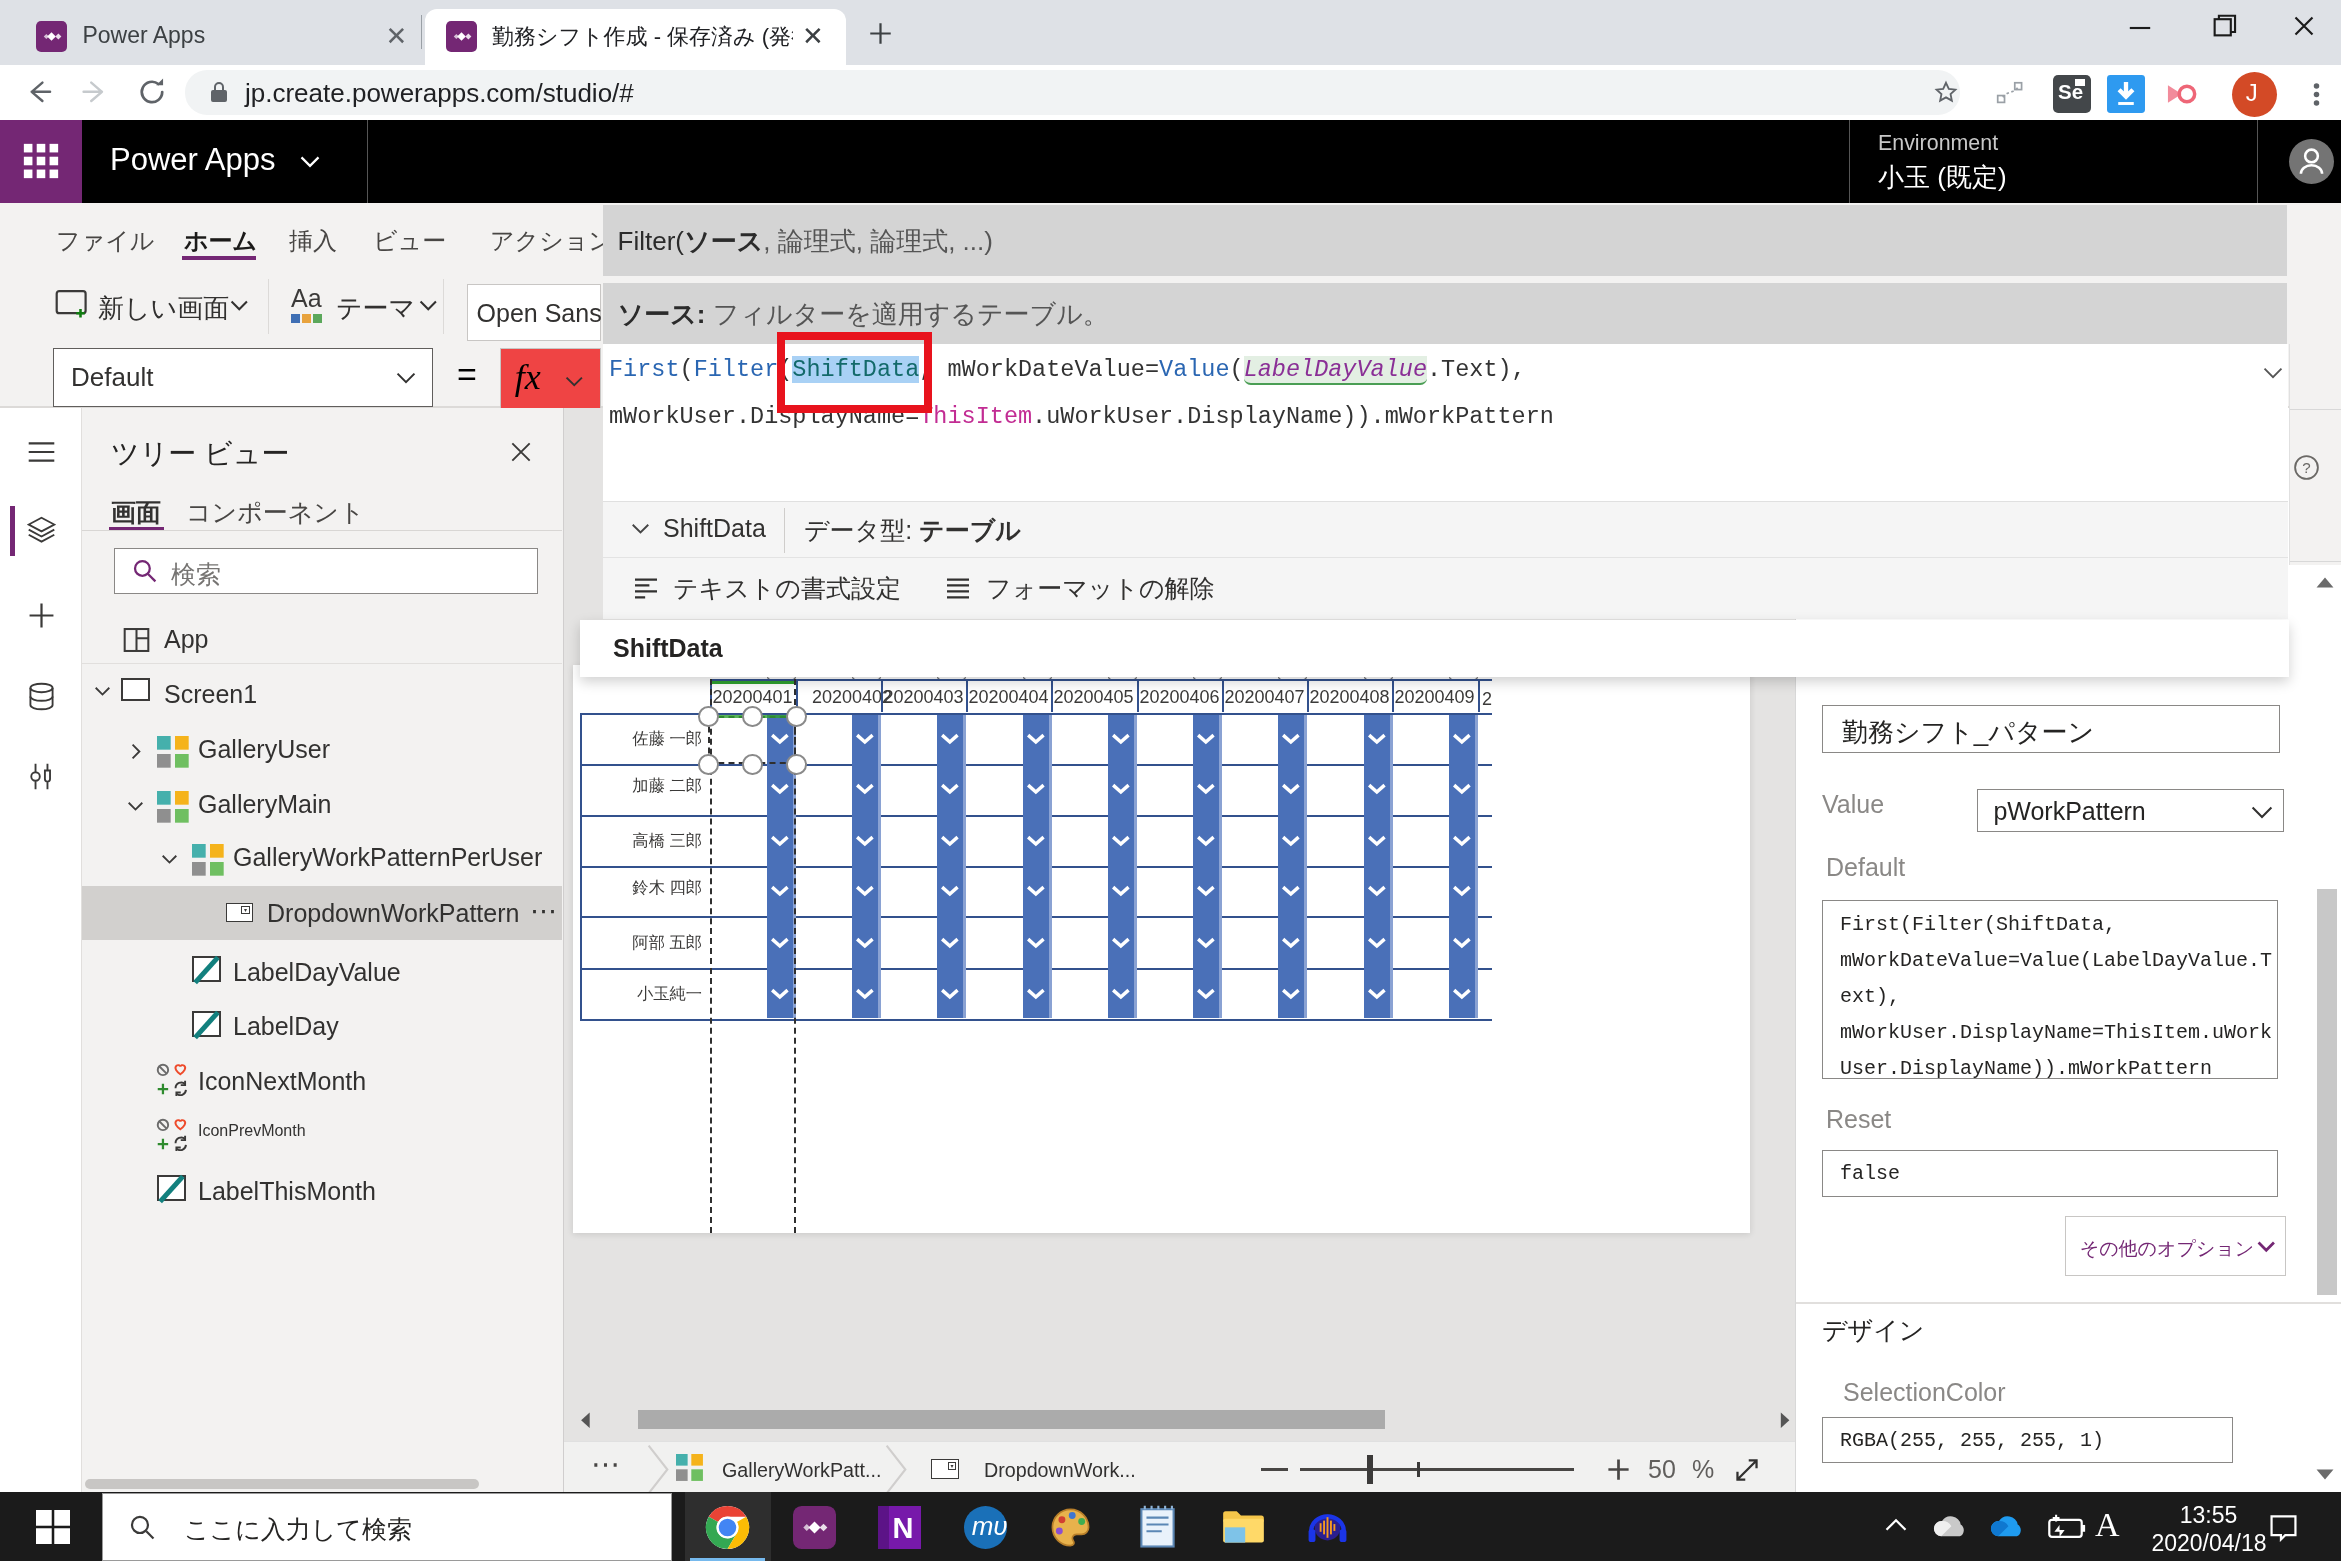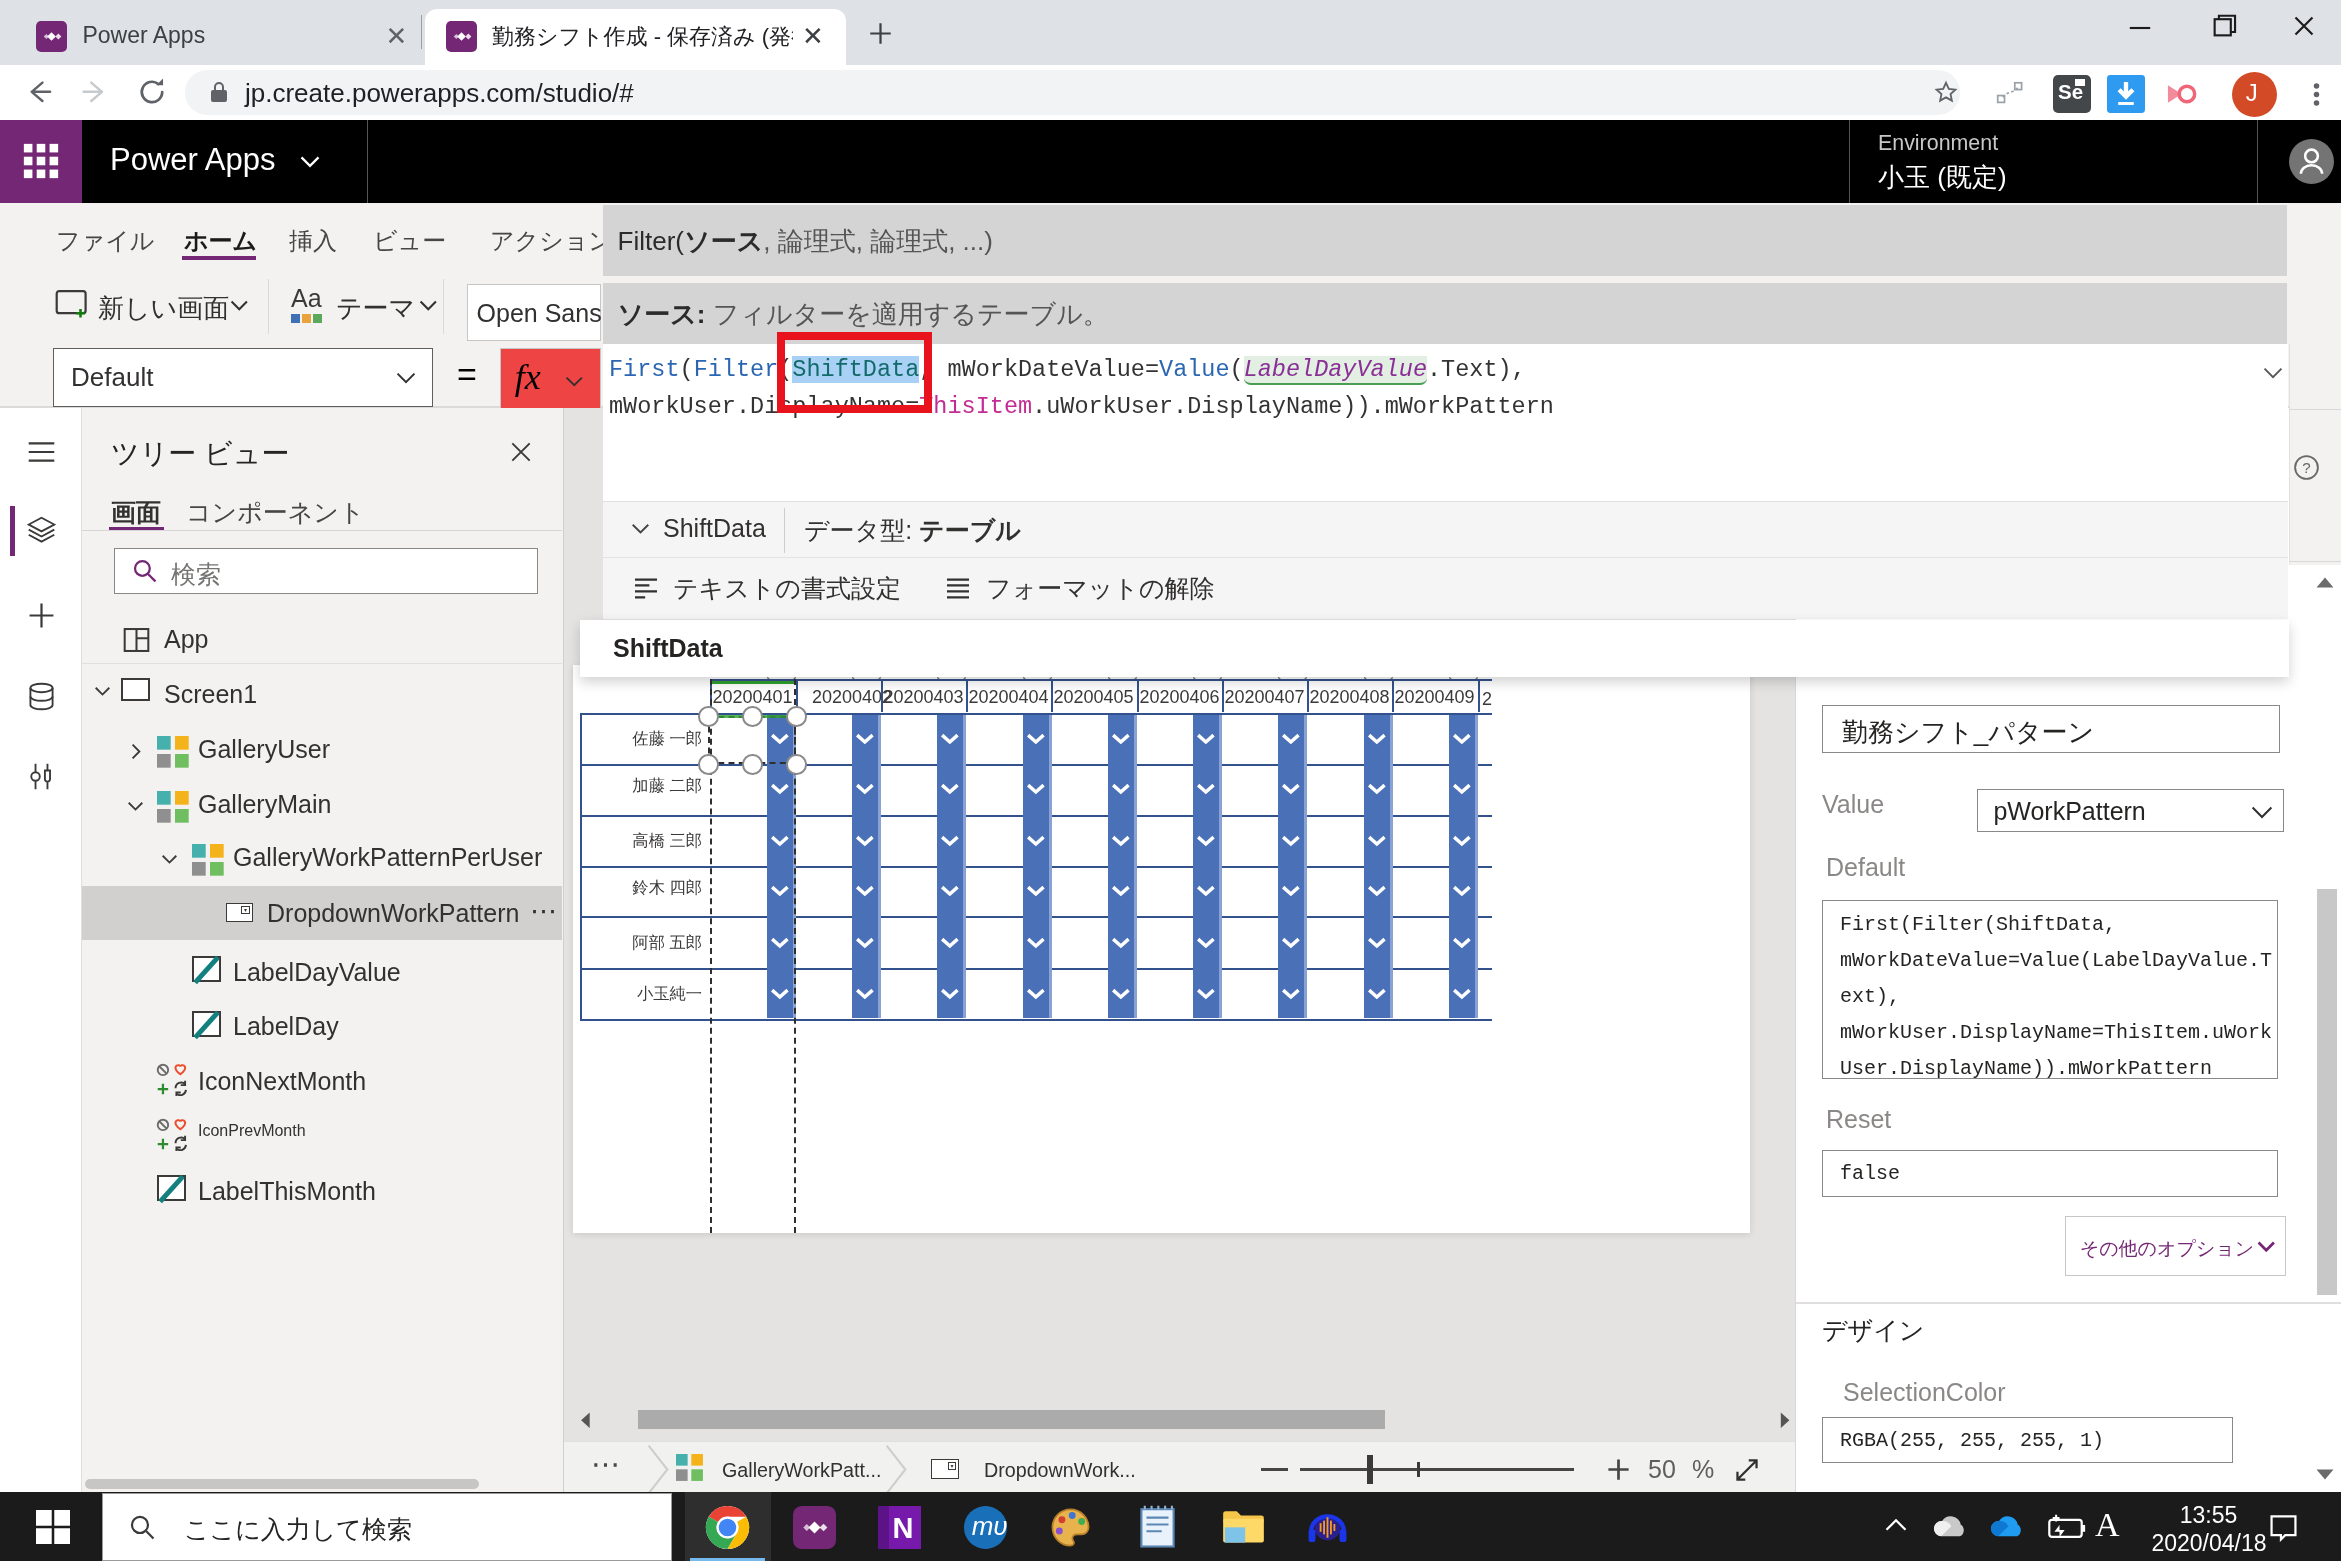--- a/index.html
+++ b/index.html
@@ -640,21 +640,21 @@
 
   <div class="a" style="left:603px;top:205px;width:1684px;height:71px;background:#d4d4d4;">
     <div class="a" style="left:14.6px;top:19px;font-size:26px;color:#555;"><span style="color:#2b2b2b;">Filter(</span><span style="color:#2b2b2b;font-weight:bold;">ソース</span>, 論理式, 論理式, ...)</div>
   </div>
   <div class="a" style="left:603px;top:283px;width:1684px;height:61px;background:#d4d4d4;">
     <div class="a" style="left:14.6px;top:13.7px;font-size:26px;color:#555;"><span style="color:#2b2b2b;font-weight:bold;">ソース:</span> フィルターを適用するテーブル。</div>
   </div>
 
   <div class="a mono" style="left:603px;top:344px;width:1685px;height:157px;background:#fff;font-size:23.5px;">
     <div class="a" style="left:6px;top:12px;white-space:pre;color:#333;"><span style="color:#2a66b2;">First</span>(<span style="color:#2a66b2;">Filter</span>(<span style="background:#a9d1f5;color:#136a6a;">ShiftData</span>, mWorkDateValue=<span style="color:#2a66b2;">Value</span>(<span style="background:#e3efe3;color:#8a2f96;font-style:italic;border-bottom:2.6px solid #4a9e54;border-radius:0 0 6.8px 6.8px;">LabelDayValue</span>.Text),</div>
-    <div class="a" style="left:6px;top:49px;white-space:pre;color:#333;">mWorkUser.DisplayName=<span style="color:#c22c93;">ThisItem</span>.uWorkUser.DisplayName)).mWorkPattern</div>
+    <div class="a" style="left:6px;top:59px;white-space:pre;color:#333;">mWorkUser.DisplayName=<span style="color:#c22c93;">ThisItem</span>.uWorkUser.DisplayName)).mWorkPattern</div>
     <svg class="a" style="left:1659px;top:22px;" width="22" height="15.4" viewBox="0 0 26 18">
         <path d="M3 3 l10 10 10-10" stroke="#555" stroke-width="2.2" fill="none"></path>
       </svg>
   </div>
 
   <div class="a" style="left:603px;top:501px;width:1685px;height:56px;background:#f5f5f5;border-top:0.9px solid #e0e0e0;box-sizing:border-box;">
     <svg class="a" style="left:28px;top:21.4px;" width="19" height="13" viewBox="0 0 22 15">
         <path d="M2 2 l9 9 9-9" stroke="#444" stroke-width="2.2" fill="none"></path>
       </svg>
     <div class="a" style="left:60px;top:12px;font-size:25px;color:#323130;">ShiftData</div>

